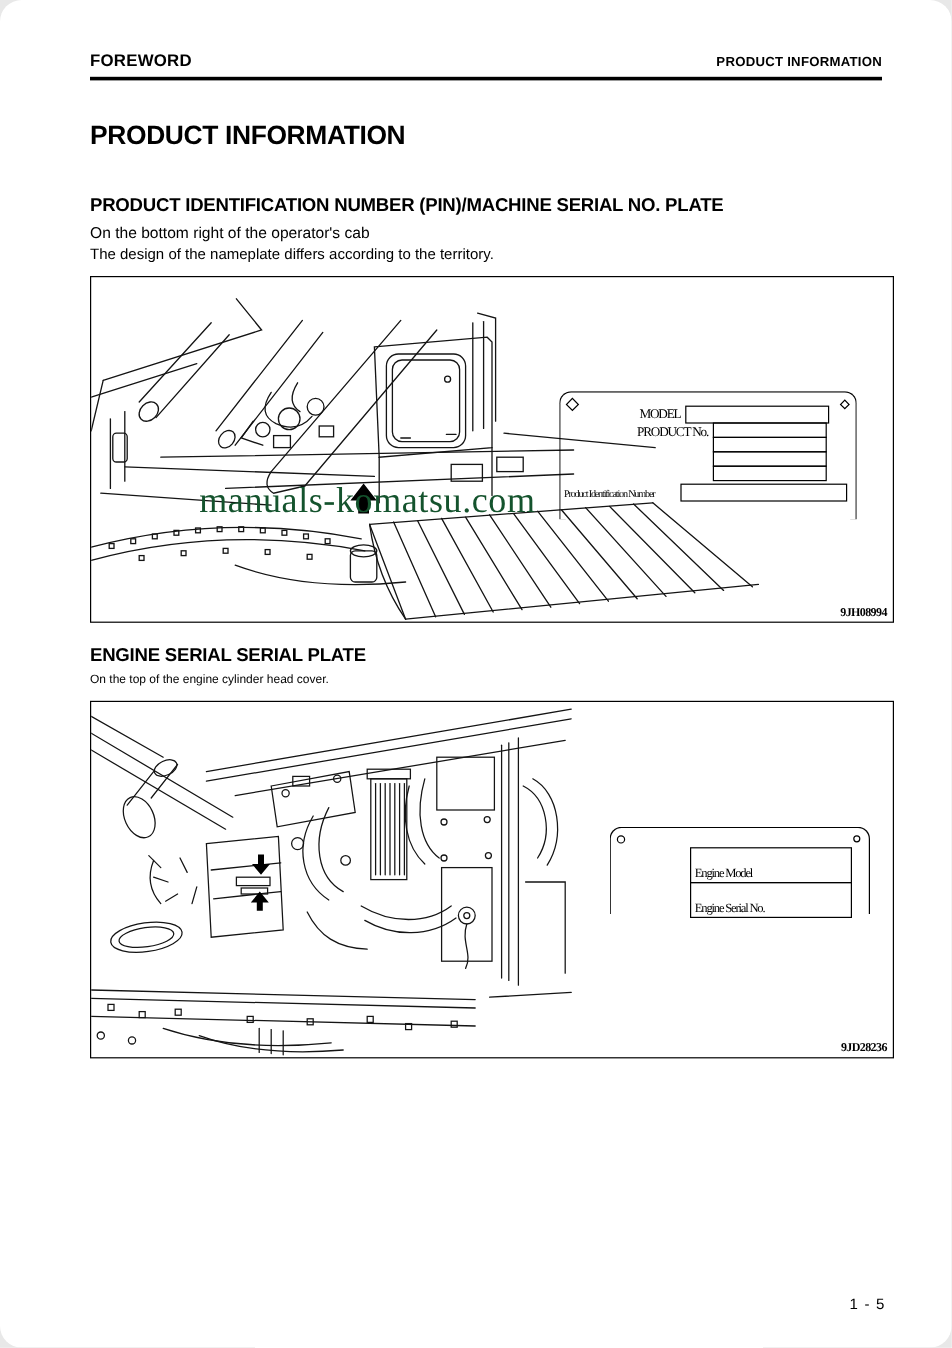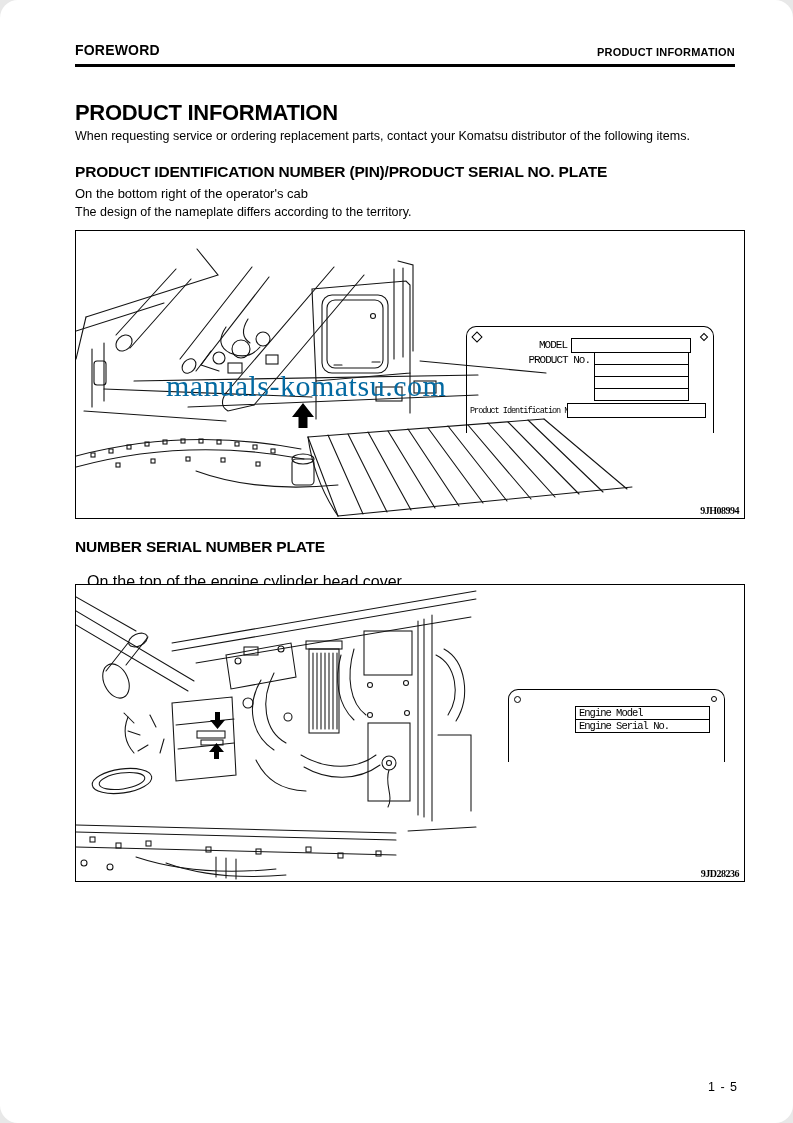--- a/index.html
+++ b/index.html
@@ -13,21 +13,21 @@
   .hdr-left{position:absolute;left:75px;top:42px;font-size:14px;font-weight:700;letter-spacing:.2px;}
   .hdr-right{position:absolute;right:58px;top:46px;font-size:11px;font-weight:700;letter-spacing:.2px;}
   .hdr-rule{position:absolute;left:75px;top:64px;width:660px;height:3px;background:#000;}
   
   .title{position:absolute;left:75px;top:100px;font-size:22px;font-weight:700;letter-spacing:-.3px;margin:0;}
   .intro{position:absolute;left:75px;top:129px;width:668px;font-size:12.5px;margin:0;}
   .h2-1{position:absolute;left:75px;top:163px;font-size:15.5px;font-weight:700;margin:0;letter-spacing:-.2px;}
   .p-1a{position:absolute;left:75px;top:186px;font-size:13px;margin:0;}
   .p-1b{position:absolute;left:75px;top:205px;font-size:12.5px;margin:0;}
   .h2-2{position:absolute;left:75px;top:538px;font-size:15.5px;font-weight:700;margin:0;letter-spacing:-.2px;}
-  .p-2a{position:absolute;left:75px;top:561px;font-size:16px;margin:12px;}
+  .p-2a{position:absolute;left:75px;top:561px;font-size:10px;margin:0;}
   
   .figure{position:absolute;left:75px;border:1px solid #000;background:#fff;}
   .fig1{top:230px;width:668px;height:287px;}
   .fig2{top:584px;width:668px;height:296px;}
   .fig-svg{position:absolute;left:0;top:0;}
   .fig-code{
     position:absolute;right:5px;bottom:2px;
     font-family:Liberation Serif, serif;font-size:10px;font-weight:700;letter-spacing:-.5px;
   }
   .watermark{
@@ -41,51 +41,50 @@
     border:1px solid #000;border-bottom:none;border-radius:10px 10px 0 0;z-index:2;
   }
   .plate1{left:390px;top:95px;width:246px;height:106px;}
   .plate2{left:432px;top:104px;width:215px;height:72px;}
   .hole-diamond{position:absolute;border:1px solid #000;transform:rotate(45deg);}
   .hd-tl{left:6px;top:6px;width:6px;height:6px;}
   .hd-tr{right:6px;top:7px;width:4px;height:4px;}
   .hole-circle{position:absolute;border:1px solid #000;border-radius:50%;}
   .hc-tl{left:5px;top:6px;width:5px;height:5px;}
   .hc-tr{right:7px;top:6px;width:4px;height:4px;}
-  .mono{font-family:Liberation Mono, monospace;}
+  .mono{font-family:Liberation Serif, serif;}
   .np-label{position:absolute;text-align:right;font-size:11px;letter-spacing:-1px;white-space:nowrap;}
   .np-model-label{left:0;top:12px;width:100px;}
   .np-serial-label{left:0;top:27px;width:123px;}
   .np-box{position:absolute;border:1px solid #000;background:#fff;}
   .np-model-box{left:104px;top:11px;width:118px;height:13px;}
   .np-serial-stack{position:absolute;left:127px;top:25px;width:95px;}
   .np-serial-stack .np-row{border:1px solid #000;height:11px;margin-top:-1px;}
   .np-serial-stack .np-row:first-child{margin-top:0;}
   .np-pin-label{position:absolute;left:3px;top:79px;font-size:8.5px;letter-spacing:-1px;white-space:nowrap;}
   .np-pin-box{left:100px;top:76px;width:137px;height:13px;}
   .ep-rows{position:absolute;left:66px;top:16px;width:135px;}
   .ep-row{border:1px solid #000;height:12px;margin-top:-1px;font-size:10.5px;letter-spacing:-1px;
-          padding:0 0 0 3px;line-height:12px;white-space:nowrap;}
+          padding:16px 0 0 3px;line-height:12px;white-space:nowrap;}
   .ep-row:first-child{margin-top:0;}
   
   .footer{position:absolute;right:55px;top:1080px;font-size:12.5px;letter-spacing:1px;text-align:center;}
 </style>
 </head>
 <body>
 
 <div class="page">
 
   <div class="hdr-left">FOREWORD</div>
   <div class="hdr-right">PRODUCT INFORMATION</div>
   <div class="hdr-rule"></div>
 
   <h1 class="title">PRODUCT INFORMATION</h1>
-  <p class="intro">When requesting service or ordering replacement parts, contact your Komatsu distributor of the following items.</p>
-
-  <h2 class="h2-1">PRODUCT IDENTIFICATION NUMBER (PIN)/PRODUCT SERIAL NO. PLATE</h2>
+
+  <h2 class="h2-1">PRODUCT IDENTIFICATION NUMBER (PIN)/MACHINE SERIAL NO. PLATE</h2>
   <p class="p-1a">On the bottom right of the operator's cab</p>
   <p class="p-1b">The design of the nameplate differs according to the territory.</p>
 
   <div class="figure fig1">
     <svg class="fig-svg" width="668" height="287" viewBox="0 0 668 287">
       <g stroke="#141414" stroke-width="1.1" fill="none" stroke-linecap="round">
 
         <path d="M10,86 L142,44 L121,18"></path>
         <path d="M0,100 L88,72"></path>
         <path d="M0,128 L10,86"></path>
@@ -168,42 +167,42 @@
           <path d="M372,195 L431,270"></path>
           <path d="M392,194 L455,268"></path>
         <path d="M412,192 L479,266"></path>
           <path d="M432,191 L503,263"></path>
           <path d="M452,189 L527,261"></path>
         <path d="M468,188 L551,258"></path>
       </g>
 
       <polygon points="227,172 238,186 231.5,186 231.5,197 222.5,197 222.5,186 216,186" fill="#000"></polygon>
     </svg>
-    <div class="watermark" style="color: #0369a1;">manuals-komatsu.com</div>
+    <div class="watermark" style="color: #14532d; margin-top: 32px;">manuals-komatsu.com</div>
 
     <div class="plate plate1">
       <div class="hole-diamond hd-tl"></div>
       <div class="hole-diamond hd-tr"></div>
       <div class="np-label np-model-label mono">MODEL</div>
       <div class="np-box np-model-box"></div>
       <div class="np-label np-serial-label mono">PRODUCT No.</div>
       <div class="np-serial-stack">
         <div class="np-row"></div>
         <div class="np-row"></div>
         <div class="np-row"></div>
         <div class="np-row"></div>
       </div>
       <div class="np-pin-label mono">Product Identification Number</div>
       <div class="np-box np-pin-box"></div>
     </div>
 
     <div class="fig-code">9JH08994</div>
   </div>
 
-  <h2 class="h2-2">NUMBER SERIAL NUMBER PLATE</h2>
+  <h2 class="h2-2">ENGINE SERIAL SERIAL PLATE</h2>
   <p class="p-2a">On the top of the engine cylinder head cover.</p>
 
   <div class="figure fig2">
     <svg class="fig-svg" width="668" height="296" viewBox="0 0 668 296">
       <g stroke="#141414" stroke-width="1.05" fill="none" stroke-linecap="round">
 
         <path d="M0,26 L118,96"></path>
           <path d="M0,40 L112,106"></path>
           <path d="M0,12 L60,46"></path>
         <path d="M96,58 L400,6"></path>

